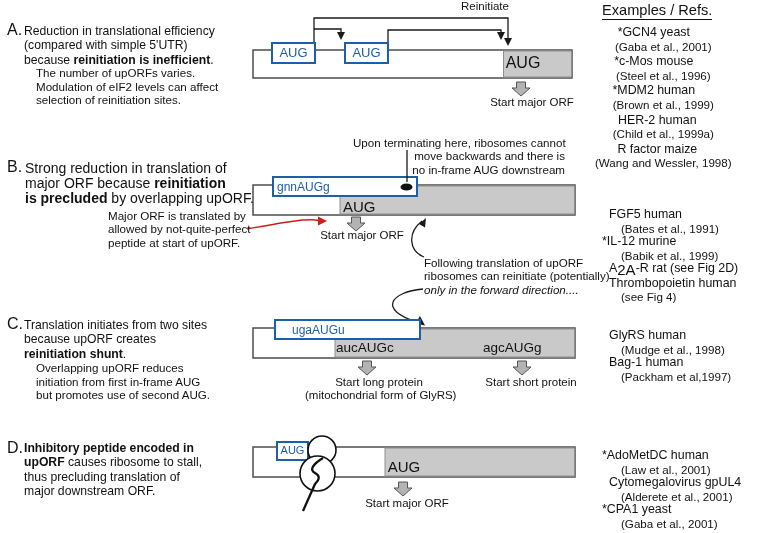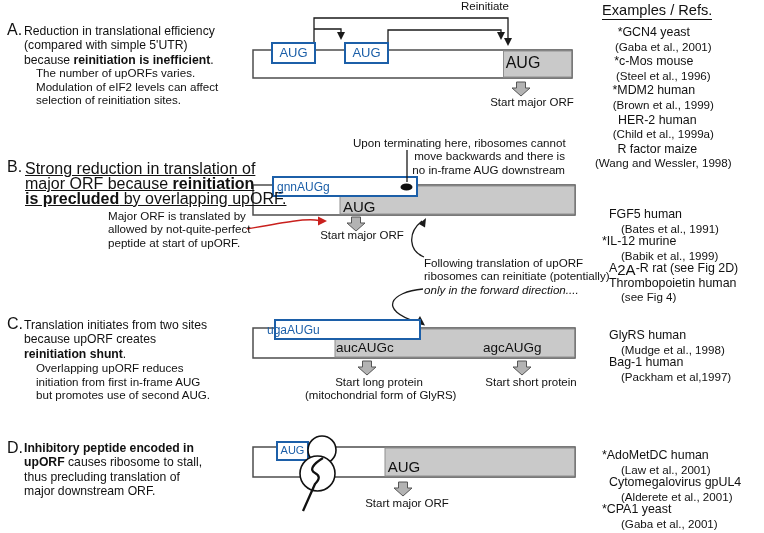--- a/index.html
+++ b/index.html
@@ -1,21 +1,21 @@
 <!DOCTYPE html>
 <html><head>
 <meta charset="utf-8">
 <style>
   html,body{margin:0;padding:0;background:#fff;}
   .fig{position:relative;width:764px;height:533px;background:#fff;
        font-family:"Liberation Sans",sans-serif;color:#111;overflow:hidden;}
   .abs{position:absolute;white-space:nowrap;}
   .letter{font-size:16px;}
   .main{font-size:12.2px;line-height:14.3px;}
-  .mainB{font-size:16px;line-height:15px;text-decoration:underline;}
+  .mainB{font-size:14px;line-height:15px;}
   .sub{font-size:11.6px;line-height:13.7px;}
   .note{font-size:11.6px;line-height:13.4px;}
   .blue{color:#1c5fa8;}
   .red{color:#c9201d;}
   .ctr{text-align:center;}
   .rt{text-align:right;}
   .it{font-style:italic;}
   .hdr{font-size:14.6px;font-weight:normal;border-bottom:1.6px solid #111;padding-bottom:1px;}
   .exg{font-size:12.4px;}
   .lhA div{line-height:14.6px;}
@@ -164,21 +164,21 @@
   </div>
   <div class="abs boxlab-s blue" style="left:277px;top:179.5px;">gnnAUGg</div>
   <div class="abs auglab" style="left:343px;top:198px;">AUG</div>
   <div class="abs startlab ctr" style="left:312px;top:229px;width:100px;">Start major ORF</div>
   <div class="abs note" style="left:424px;top:256px;">
     <div>Following translation of upORF</div>
     <div>ribosomes can reinitiate (potentially)</div>
     <div class="it">only in the forward direction....</div>
   </div>
 
-  <div class="abs boxlab-s blue" style="left:267px;top:322.5px;">ugaAUGu</div>
+  <div class="abs boxlab-s blue" style="left:292px;top:322.5px;">ugaAUGu</div>
   <div class="abs cauglab" style="left:336px;top:340px;">aucAUGc</div>
   <div class="abs cauglab" style="left:483px;top:340px;">agcAUGg</div>
   <div class="abs startlab ctr" style="left:305px;top:376px;width:148px;">
     <div>Start long protein</div>
     <div>(mitochondrial form of GlyRS)</div>
   </div>
   <div class="abs startlab ctr" style="left:457px;top:376px;width:148px;">
     <div>Start short protein</div>
   </div>
 

